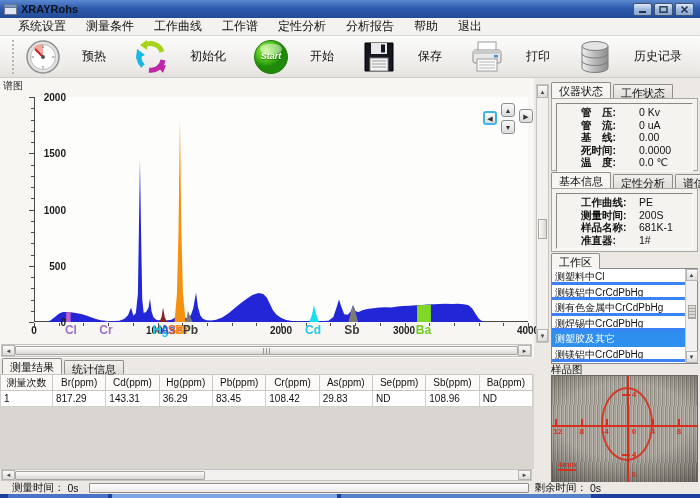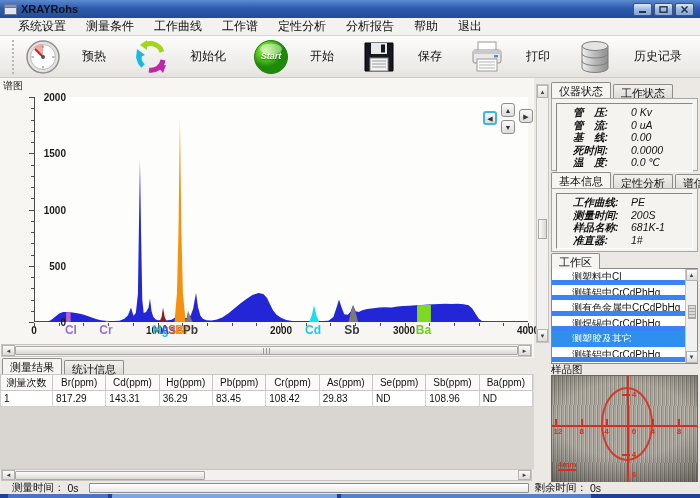--- a/index.html
+++ b/index.html
@@ -84,29 +84,29 @@
   #results-table { border-collapse:collapse; table-layout:fixed; width:533px; background:#fff;
     border:1px solid #b7b5b1; }
   #results-table th { font-size:10px; font-weight:normal; color:#111; border:1px solid #c9c7c3;
     height:16px; background:#fbfaf8; }
   #results-table td { font-size:10px; color:#111; border:1px solid #d2d0cc; height:16px; padding-left:3px; }
 
   
   #right-panel { left:551px; top:82px; width:147px; height:412px; }
   .rp-box { position:absolute; left:0; width:147px; border:1px solid #a9a7a3; background:#f4f3f0; }
   .sunken { margin:4px; border:1px solid; border-color:#8a8884 #fdfdfc #fdfdfc #8a8884;
-    background:#f4f3f0; padding:2px 8px;font-style:italic; }
+    background:#f4f3f0; padding:2px 16px; }
   .frow { display:flex; font-size:10.5px; line-height:12.5px; padding-left:8px; }
   .frow .flabel { font-weight:bold; color:#111; width:58px; white-space:pre; }
   .frow .fvalue { color:#111; white-space:pre; }
   #wa-list { position:absolute; left:0; top:186px; width:147px; height:96px;
     border:1px solid #8a8884; background:#fff; display:flex; }
   .wa-items { flex:1; }
-  .wa-item { font-size:10px; color:#111; height:15.5px; line-height:15px; padding-left:20px;
-    border-bottom:5px solid #3b82f6; white-space:nowrap; overflow:hidden; }
+  .wa-item { font-size:10px; color:#111; height:15.5px; line-height:15px; padding-left:3px;
+    border-bottom:3px solid #3b82f6; white-space:nowrap; overflow:hidden; }
   .wa-item.selected { background:#2f8fef; color:#fff; border-bottom-color:#2f8fef; }
   .wa-scroll { width:12px; border-left:1px solid #c6c4c0; background:#f2f1ef;
     display:flex; flex-direction:column; align-items:center; }
   .wa-scroll .sb-arrow { width:12px; height:12px; }
   .wa-scroll .vthumb { width:8px; height:14px; margin-top:24px;
     background:repeating-linear-gradient(#dcdad7 0 2px,#aaa8a4 2px 3px); border:1px solid #a8a6a2; }
   .wa-scroll .spacer { flex:1; }
 
   
   #sample-label { position:absolute; left:0; top:281px; font-size:10.5px; color:#111; }

